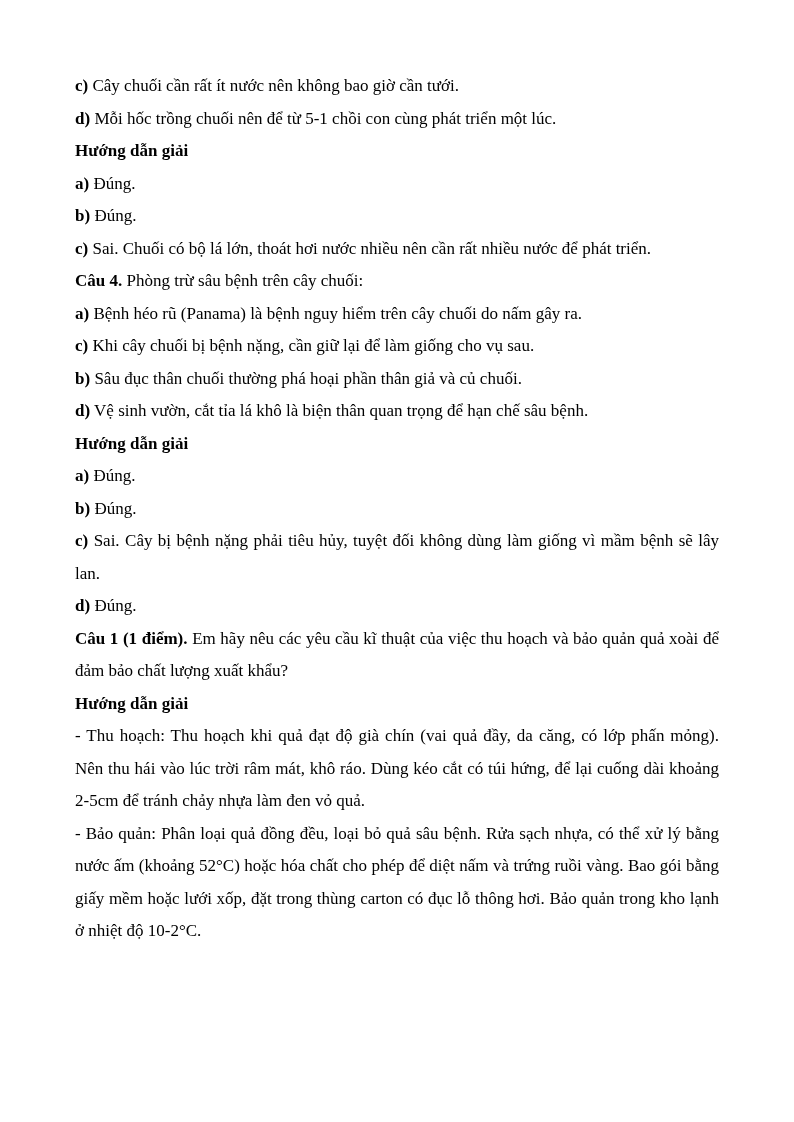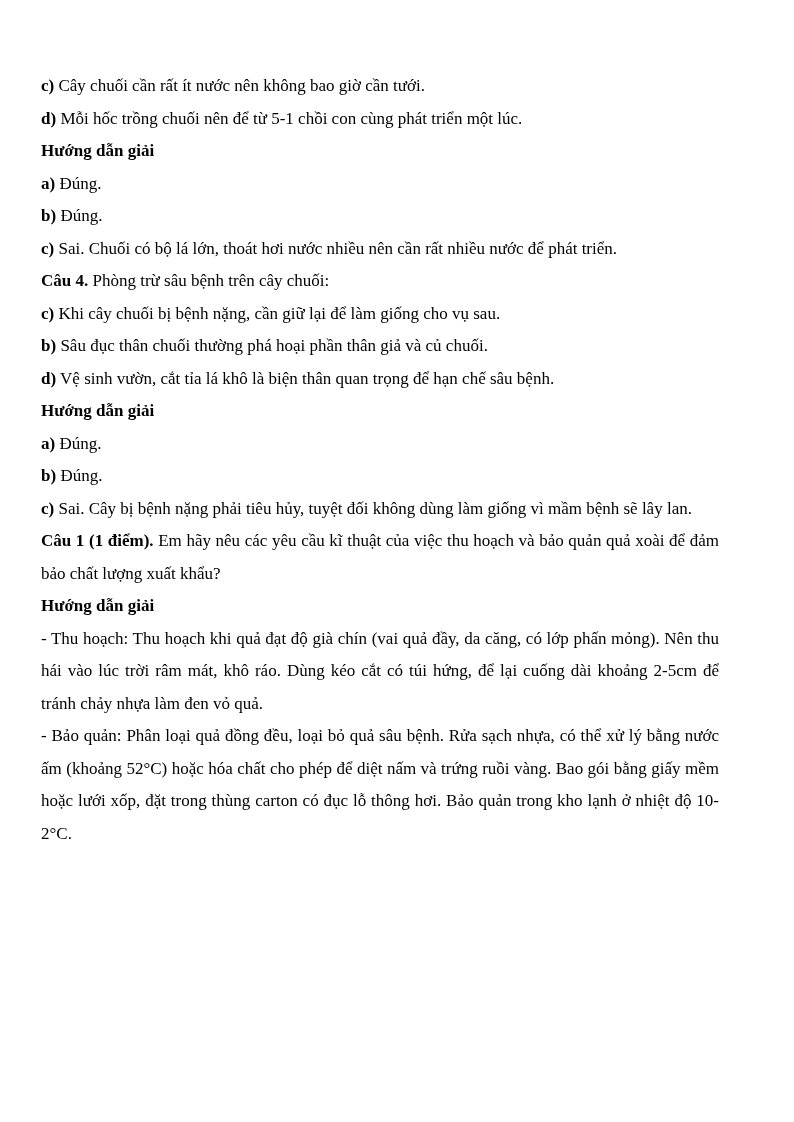--- a/index.html
+++ b/index.html
@@ -6,21 +6,21 @@
     margin: 0;
     padding: 0;
     background: #ffffff;
   }
   .page {
     width: 794px;
     min-height: 1122px;
     margin: 0 auto;
     background: #ffffff;
     box-sizing: border-box;
-    padding: 70px 75px 60px 41px;
+    padding: 70px 75px 60px 75px;
     font-family: "Liberation Serif", "DejaVu Serif", serif;
     font-size: 17px;
     line-height: 32.5px;
     color: #000000;
   }
   .para {
     margin: 0;
     text-align: justify;
     text-justify: inter-word;
   }
@@ -41,35 +41,37 @@
 
   <p class="para"><b>a)</b><span> Đúng.</span></p>
 
   <p class="para"><b>b)</b><span> Đúng.</span></p>
 
   <p class="para"><b>c)</b><span> Sai. Chuối có bộ lá lớn, thoát hơi nước nhiều nên cần rất nhiều nước để phát triển.</span></p>
 
 
   <p class="para"><b>Câu 4.</b><span> Phòng trừ sâu bệnh trên cây chuối:</span></p>
 
+  <p class="para"><b>a)</b><span> Bệnh héo rũ (Panama) là bệnh nguy hiểm trên cây chuối do nấm gây ra.</span></p>
 
   <p class="para"><b>c)</b><span> Khi cây chuối bị bệnh nặng, cần giữ lại để làm giống cho vụ sau.</span></p>
 
   <p class="para"><b>b)</b><span> Sâu đục thân chuối thường phá hoại phần thân giả và củ chuối.</span></p>
 
   <p class="para"><b>d)</b><span> Vệ sinh vườn, cắt tỉa lá khô là biện thân quan trọng để hạn chế sâu bệnh.</span></p>
 
   <p class="para"><b>Hướng dẫn giải</b><span></span></p>
 
   <p class="para"><b>a)</b><span> Đúng.</span></p>
 
   <p class="para"><b>b)</b><span> Đúng.</span></p>
 
   <p class="para"><b>c)</b><span> Sai. Cây bị bệnh nặng phải tiêu hủy, tuyệt đối không dùng làm giống vì mầm bệnh sẽ lây lan.</span></p>
 
+  <p class="para"><b>d)</b><span> Đúng.</span></p>
 
 
   <p class="para"><b>Câu 1 (1 điểm).</b><span> Em hãy nêu các yêu cầu kĩ thuật của việc thu hoạch và bảo quản quả xoài để đảm bảo chất lượng xuất khẩu?</span></p>
 
   <p class="para"><b>Hướng dẫn giải</b><span></span></p>
 
   <p class="para"><b></b><span>- Thu hoạch: Thu hoạch khi quả đạt độ già chín (vai quả đầy, da căng, có lớp phấn mỏng). Nên thu hái vào lúc trời râm mát, khô ráo. Dùng kéo cắt có túi hứng, để lại cuống dài khoảng 2-5cm để tránh chảy nhựa làm đen vỏ quả.</span></p>
 
   <p class="para"><b></b><span>- Bảo quản: Phân loại quả đồng đều, loại bỏ quả sâu bệnh. Rửa sạch nhựa, có thể xử lý bằng nước ấm (khoảng 52°C) hoặc hóa chất cho phép để diệt nấm và trứng ruồi vàng. Bao gói bằng giấy mềm hoặc lưới xốp, đặt trong thùng carton có đục lỗ thông hơi. Bảo quản trong kho lạnh ở nhiệt độ 10-2°C.</span></p>
 

